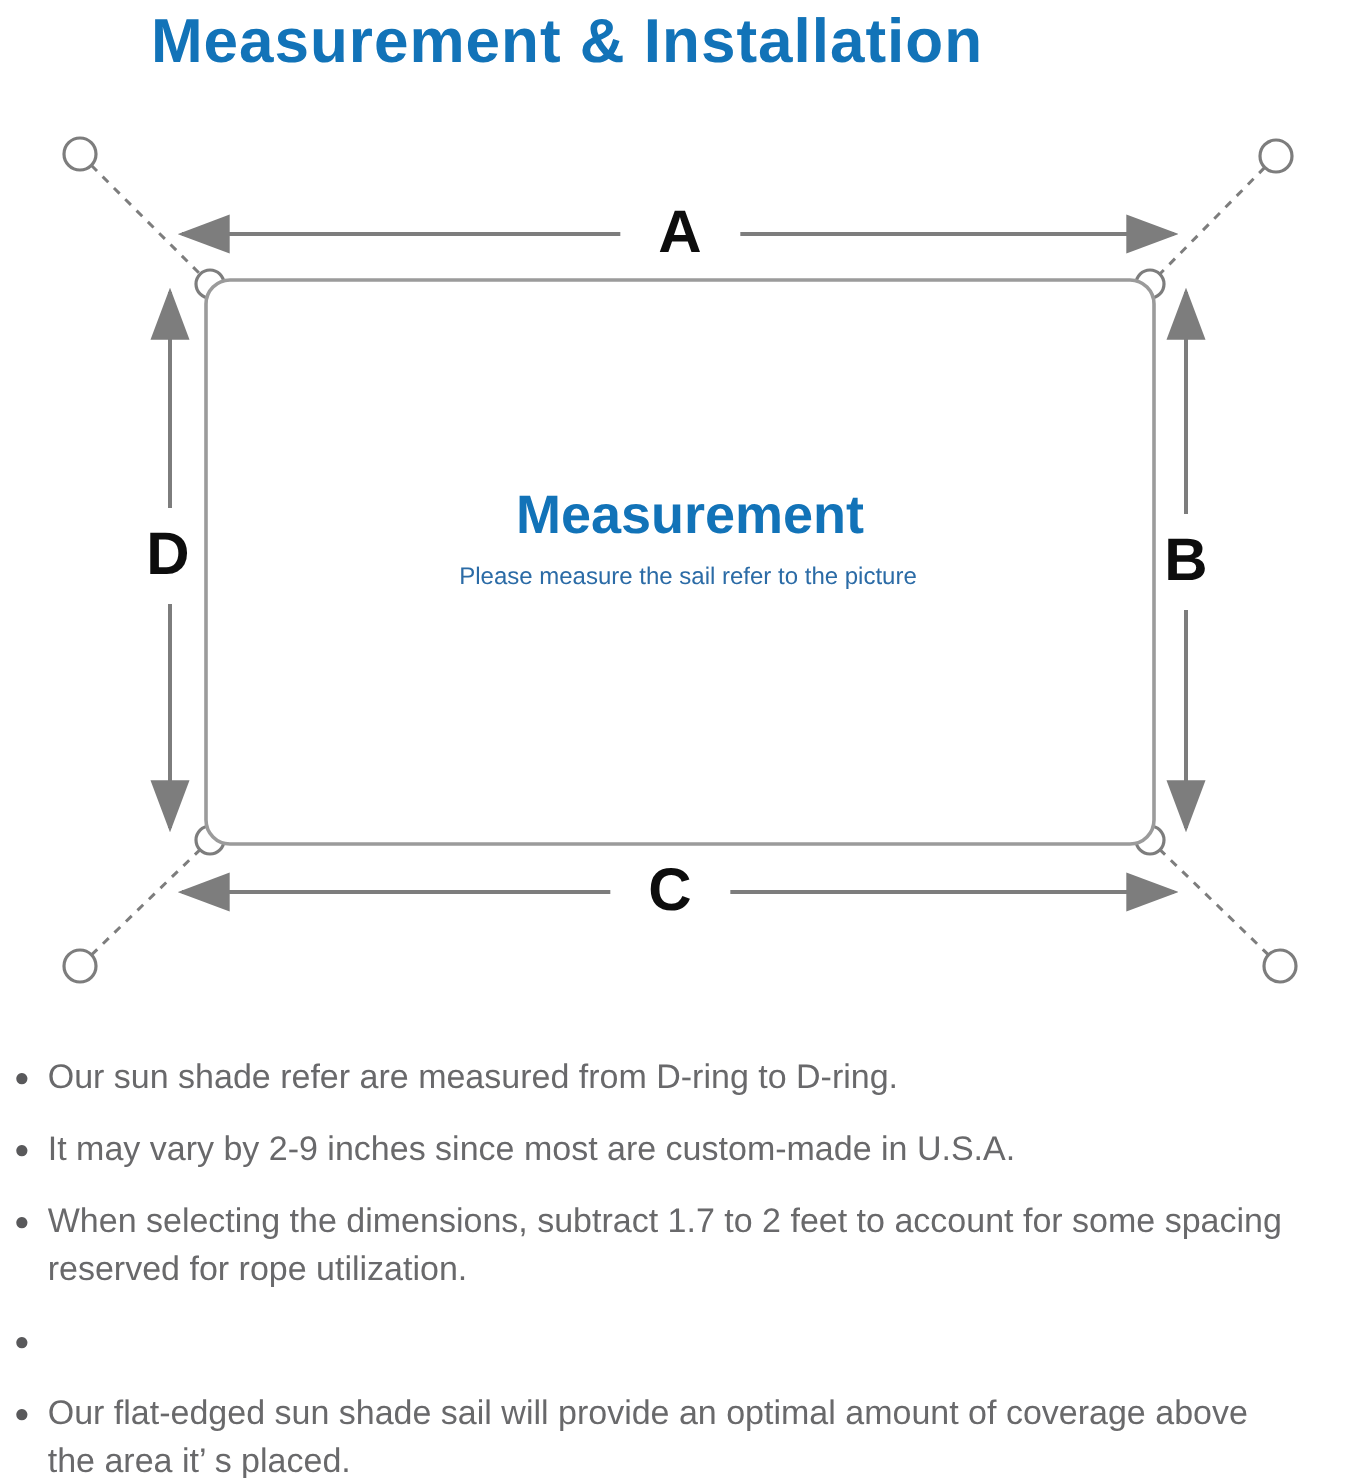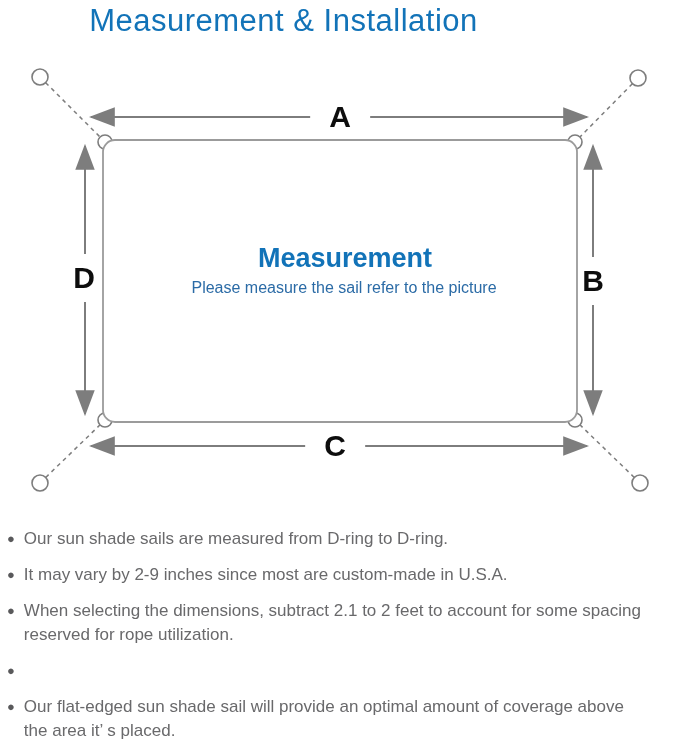--- a/index.html
+++ b/index.html
@@ -2,41 +2,41 @@
 <html><head>
 <meta charset="utf-8">
 <style>
   * { margin: 0; padding: 0; box-sizing: border-box; }
   html, body { width: 679px; height: 739px; background: #ffffff; overflow: hidden; }
   body { font-family: "Liberation Sans", "DejaVu Sans", sans-serif; position: relative; }
 
   .page-title {
     position: absolute; top: 0; left: 0; width: 567px; height: 42px;
     line-height: 42px; text-align: center;
-    font-size: 31px; font-weight: 400; color: #1273b8;
+    font-size: 31px; font-weight: 700; color: #1273b8;
     letter-spacing: 0.5px;
   }
 
   .diagram { position: absolute; top: 60px; left: 0; width: 679px; height: 462px; }
   .diagram svg { position: absolute; top: 0; left: 0; }
 
   .dim-label {
     position: absolute; transform: translate(-50%, -50%);
     background: #ffffff; color: #0d0d0d;
     font-size: 30px; font-weight: 700; line-height: 1;
   }
   .dim-label.horiz { padding: 0 19px; }
   .dim-label.vert  { padding: 9px 2px; }
 
   .center-text {
     position: absolute; transform: translate(-50%, -50%);
     white-space: nowrap; text-align: left;
   }
   .measure-heading { font-size: 27px; font-weight: 700; color: #1273b8; }
-  .measure-sub     { font-size: 16px; font-weight: 400; color: #2b6ba6; }
+  .measure-sub     { font-size: 12px; font-weight: 400; color: #2b6ba6; }
 
   .notes {
     position: absolute; top: 527px; left: 7px; width: 668px;
   }
   .note-item {
     display: flex; align-items: flex-start; gap: 9px;
     margin-bottom: 12px;
   }
   .note-bullet {
     flex: 0 0 auto; color: #59595b; font-size: 13px; line-height: 24px;
@@ -95,29 +95,29 @@
   <div class="dim-label horiz" style="left:335px; top:386px;">C</div>
   <div class="dim-label vert" style="left:84px; top:218px;">D</div>
 
   <div class="center-text measure-heading" style="left:345px; top:198px;">Measurement</div>
   <div class="center-text measure-sub" style="left:344px; top:228px;">Please measure the sail refer to the picture</div>
 </div>
 
 <div class="notes">
   <div class="note-item">
     <span class="note-bullet">●</span>
-    <span class="note-text">Our sun shade sails are measured from D-ring to D-ring.</span>
+    <span class="note-text">Our sun shade refer are measured from D-ring to D-ring.</span>
   </div>
   <div class="note-item">
     <span class="note-bullet">●</span>
     <span class="note-text">It may vary by 2-9 inches since most are custom-made in U.S.A.</span>
   </div>
   <div class="note-item">
     <span class="note-bullet">●</span>
-    <span class="note-text">When selecting the dimensions, subtract 2.1 to 2 feet to account for some spacing
+    <span class="note-text">When selecting the dimensions, subtract 1.7 to 2 feet to account for some spacing
 reserved for rope utilization.</span>
   </div>
   <div class="note-item">
     <span class="note-bullet">●</span>
   </div>
   <div class="note-item">
     <span class="note-bullet">●</span>
     <span class="note-text">Our flat-edged sun shade sail will provide an optimal amount of coverage above
 the area it’ s placed.</span>
   </div>

